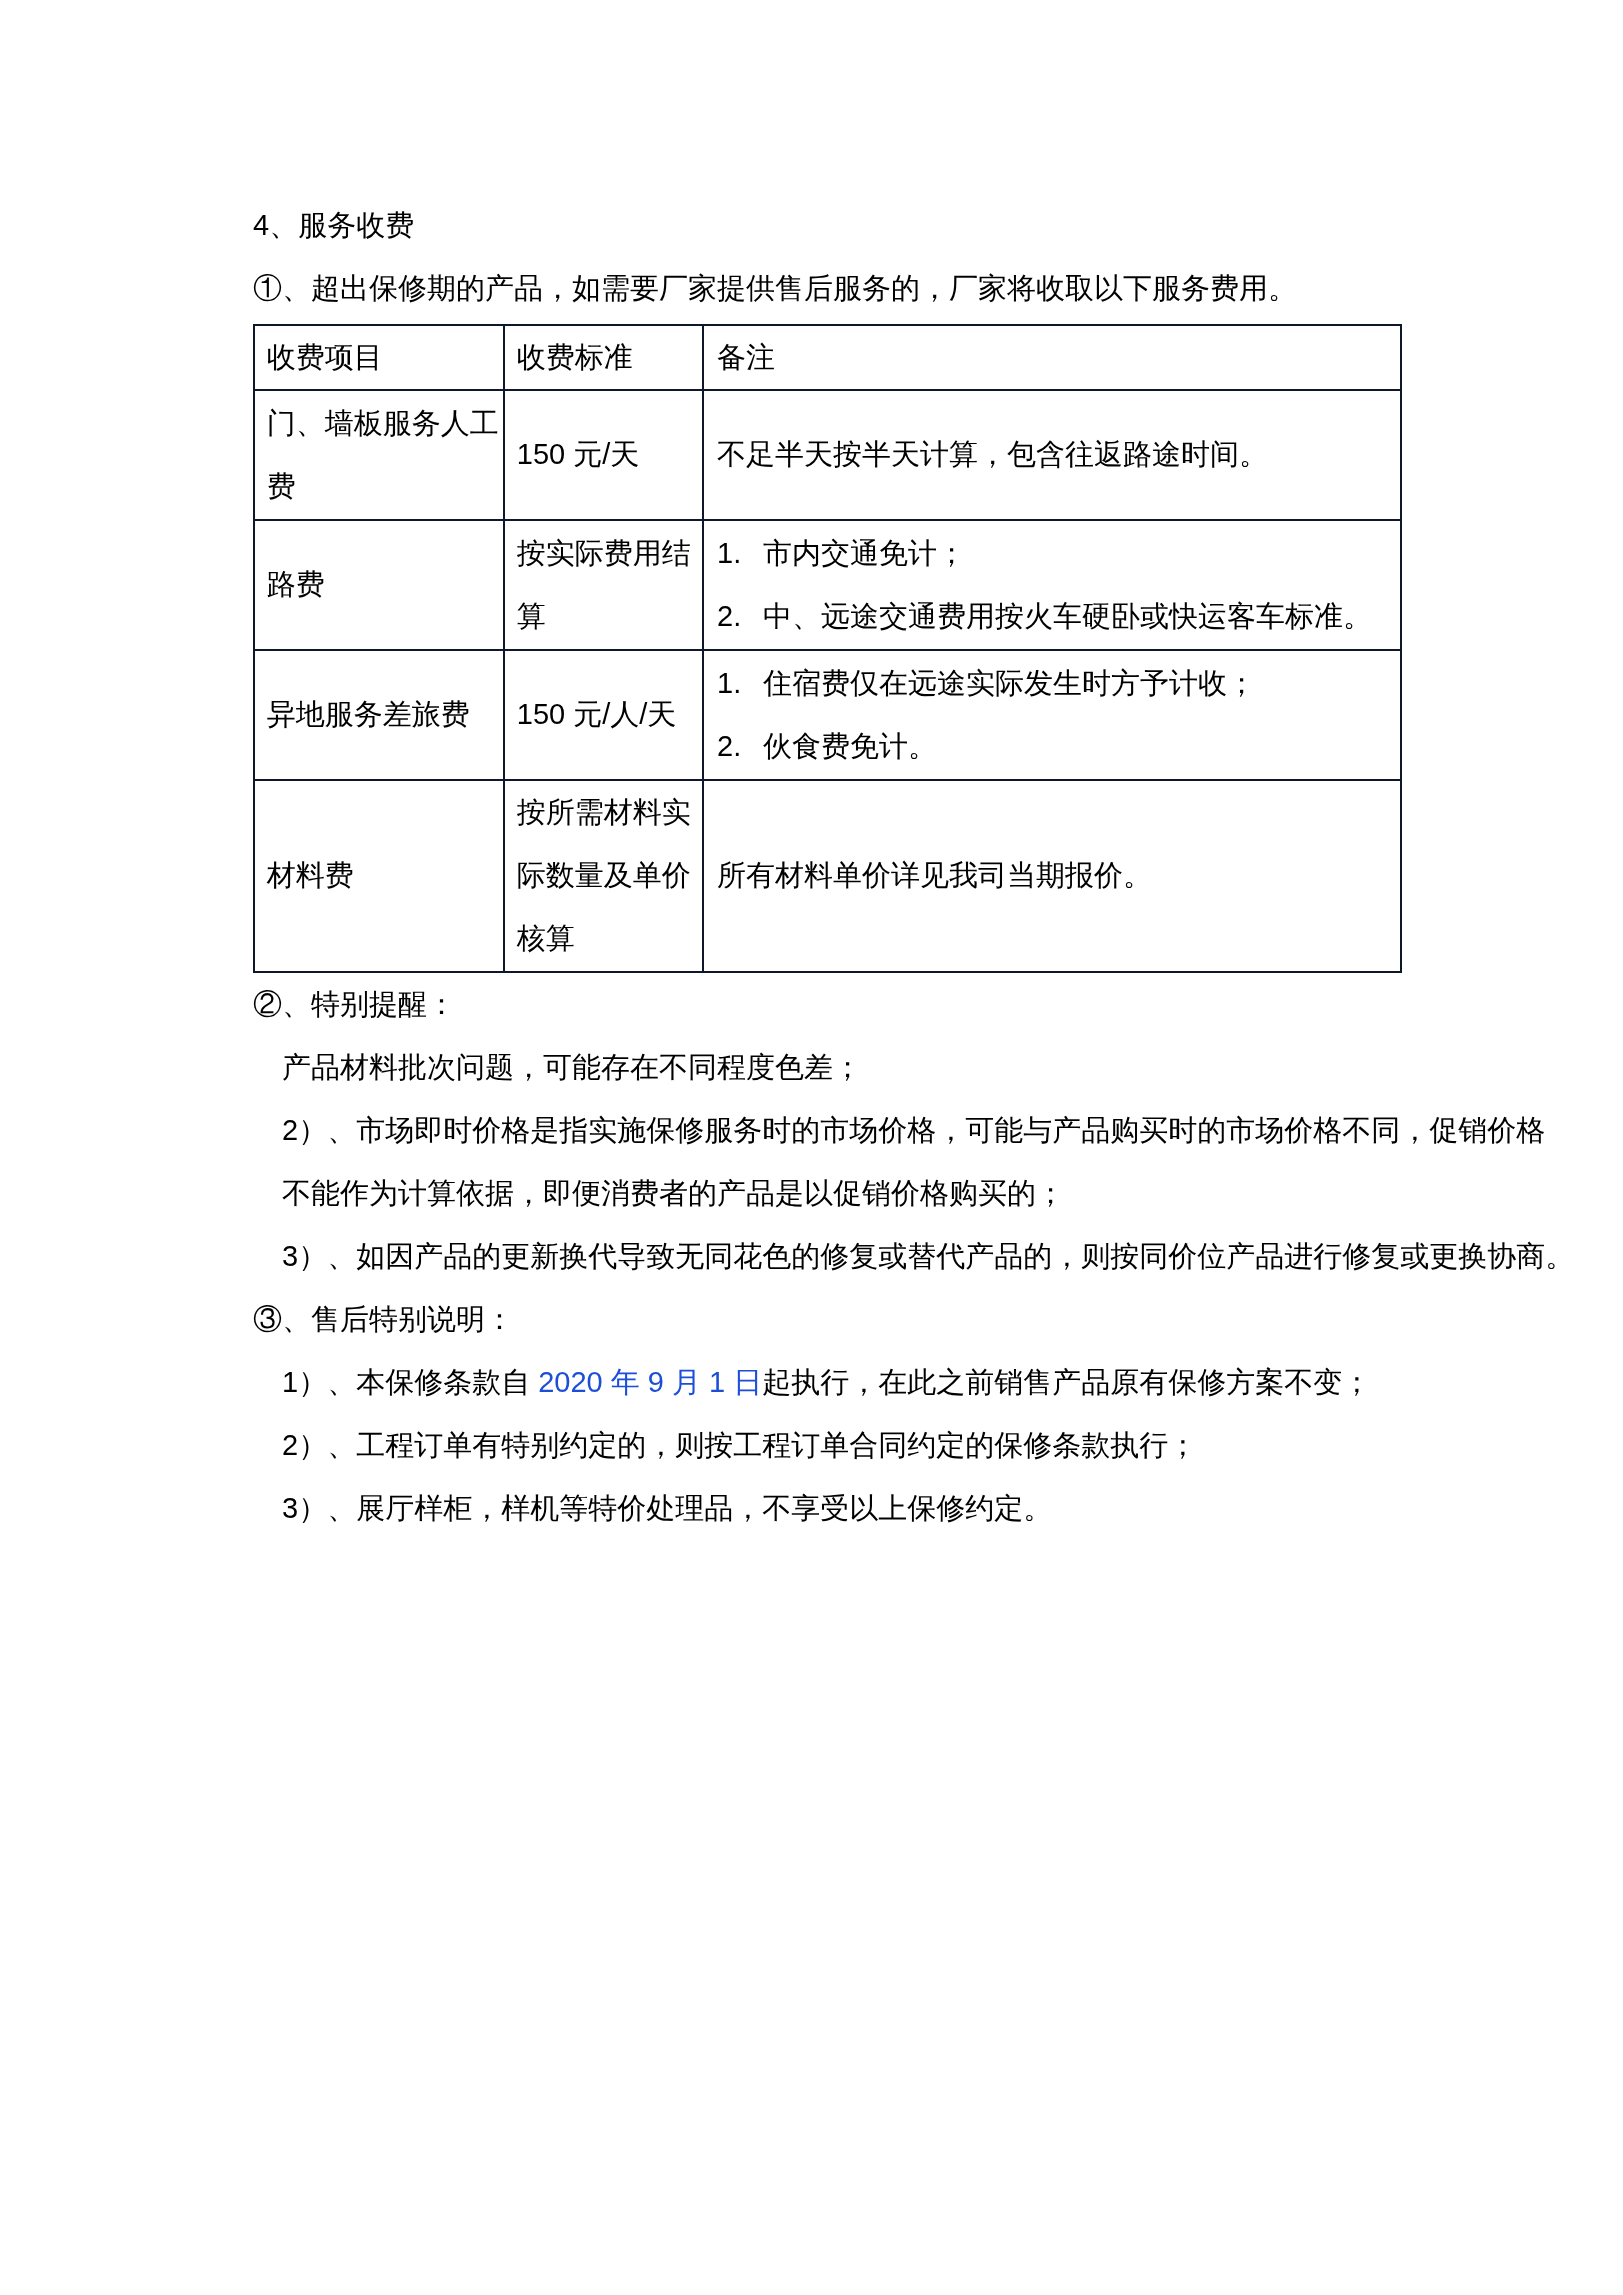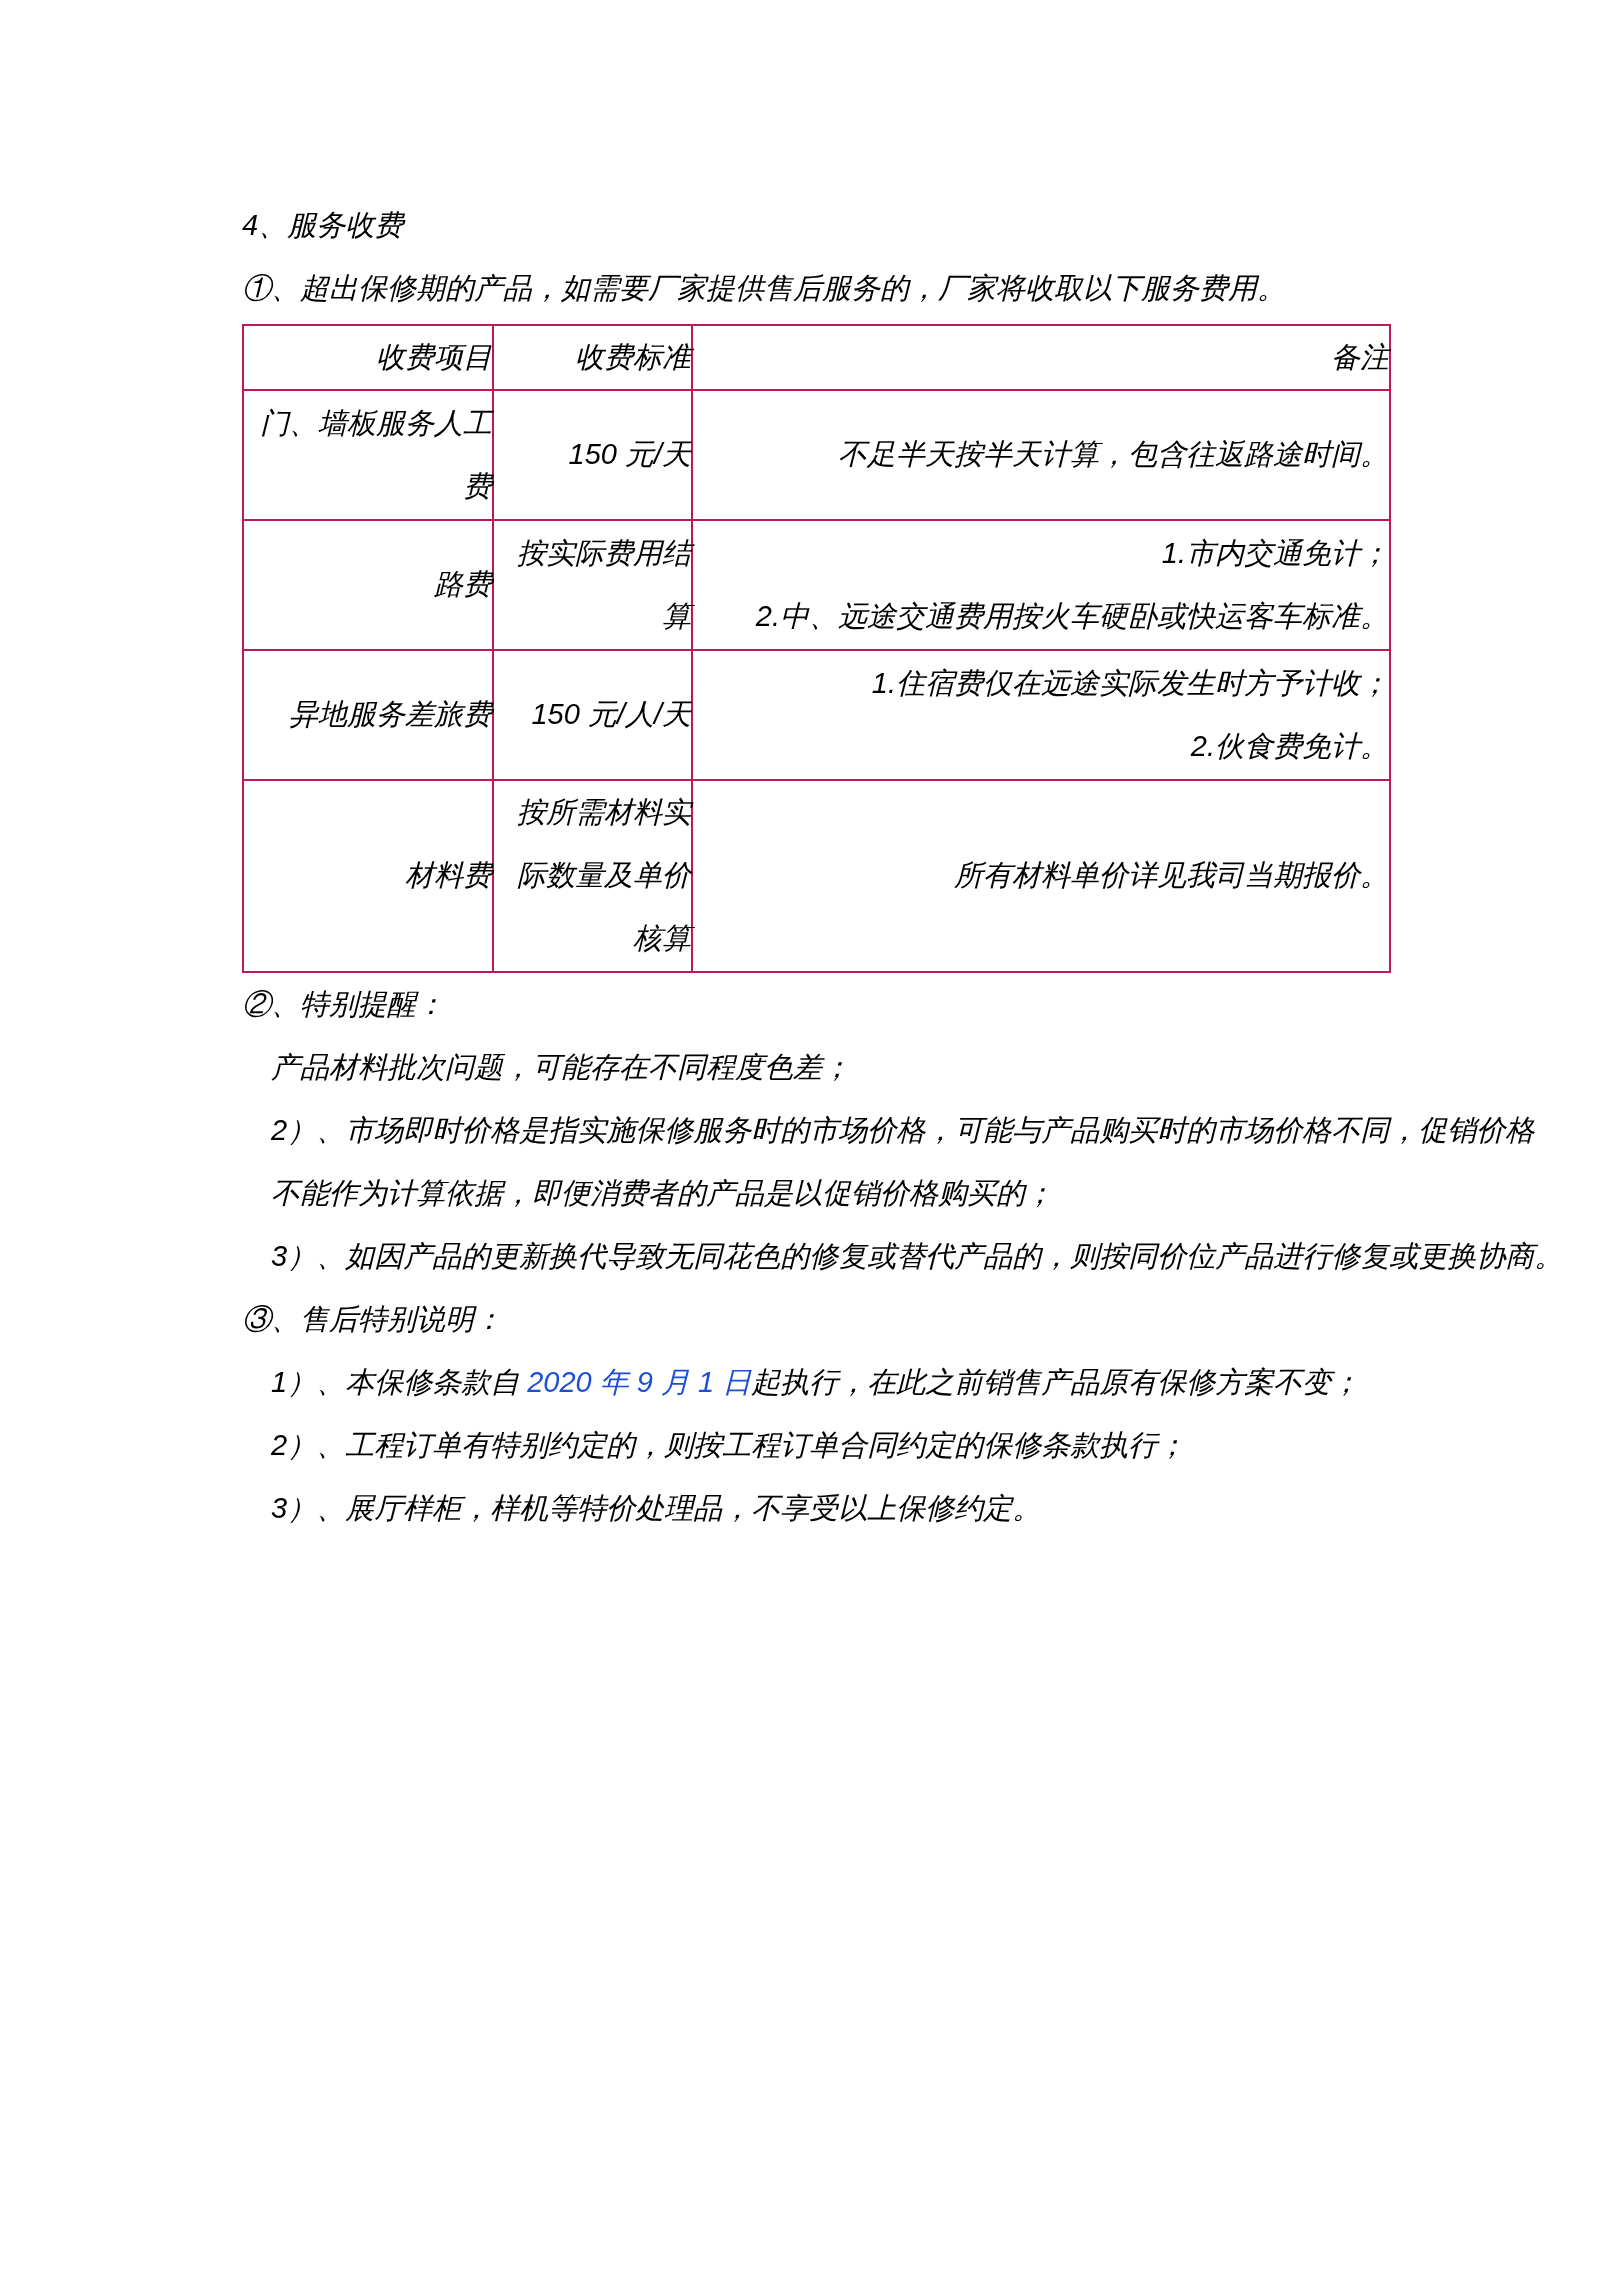--- a/index.html
+++ b/index.html
@@ -1,30 +1,30 @@
 <!DOCTYPE html>
 <html style="font-size:10.5px"><head>
 <meta charset="utf-8">
 <style>
   html,body{margin:0;padding:0;}
   body{
     width:1623px;height:2295px;position:relative;background:#ffffff;
     font-family:"Liberation Sans",sans-serif;color:#000000;font-size:29px;
     overflow:hidden;
   }
-  .doc{position:absolute;left:242px;top:0;width:1309px;padding-top:194px;font-style:italic;}
+  .doc{position:absolute;left:253px;top:0;width:1309px;padding-top:194px;}
   .line{line-height:63px;white-space:nowrap;}
   .indent{margin-left:29px;}
   .red{color:#1d4ed8;}
   table.fees{
     border-collapse:collapse;table-layout:fixed;width:1147px;
     margin-top:3.9px;border:2.6px solid #000;
   }
   table.fees th,table.fees td{
-    border:2px solid #be185d;vertical-align:middle;text-align:right;
+    border:2px solid #0f172a;vertical-align:middle;text-align:left;
     font-weight:normal;padding:0 0 0 11.8px;
   }
   table.fees .c3{padding-left:13px;}
   .cl{line-height:63px;white-space:nowrap;}
   .mk{display:inline-block;width:46px;}
   tr.hrow{height:62px;}
   tr.r1{height:130px;}
   tr.r2{height:130px;}
   tr.r3{height:130px;}
   tr.r4{height:192px;}

